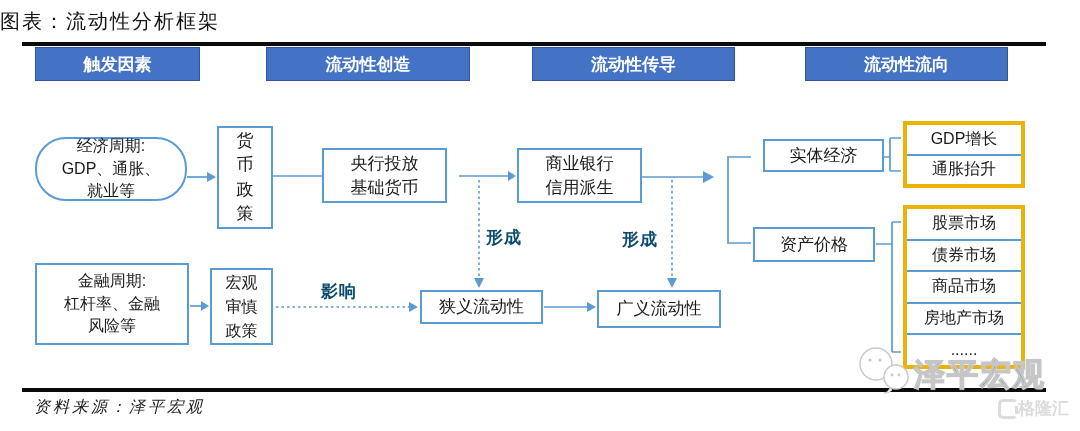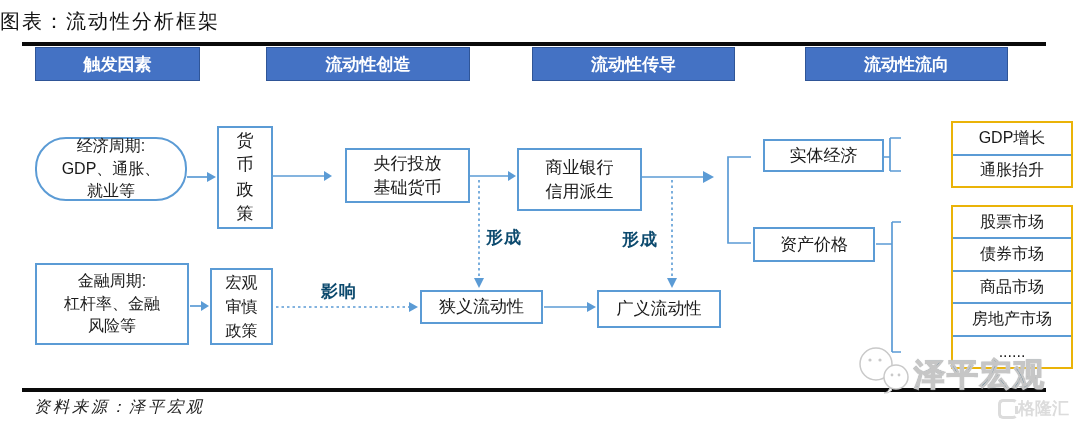--- a/index.html
+++ b/index.html
@@ -17,28 +17,28 @@
   .stage2{left:266px;width:204px;}
   .stage3{left:532px;width:203px;}
   .stage4{left:805px;width:203px;}
   .node{position:absolute;background:#fff;border:2px solid #5B9BD5;box-sizing:border-box;
         display:flex;align-items:center;justify-content:center;text-align:center;
         color:#1a1a1a;white-space:pre-line;line-height:1.4;}
   .n-econ{left:35px;top:137px;width:152px;height:64px;font-size:16px;border-radius:31px;}
   .n-mon{left:217px;top:126px;width:56px;height:103px;font-size:17px;line-height:1.42;}
   .n-fin{left:35px;top:263px;width:154px;height:82px;font-size:16px;}
   .n-macro{left:210px;top:268px;width:63px;height:77px;font-size:16px;line-height:1.5;}
-  .n-cb{left:345px;top:148px;width:125px;height:55px;font-size:17px;}
-  .n-comb{left:517px;top:148px;width:125px;height:63px;font-size:17px;}
+  .n-cb{left:322px;top:148px;width:125px;height:55px;font-size:17px;}
+  .n-comb{left:517px;top:148px;width:125px;height:55px;font-size:17px;}
   .n-narrow{left:420px;top:290px;width:123px;height:34px;font-size:17px;}
   .n-broad{left:597px;top:290px;width:124px;height:38px;font-size:17px;}
   .n-real{left:753px;top:139px;width:121px;height:33px;font-size:17px;margin-left:10px;}
   .n-asset{left:753px;top:227px;width:122px;height:35px;font-size:17px;}
-  .stack{position:absolute;left:903px;width:122px;background:#fff;border:2px solid #eab308;
-         box-sizing:border-box;display:flex;flex-direction:column;margin-left:48px;}
+  .stack{position:absolute;left:903px;width:122px;background:#fff;border:4px solid #eab308;
+         box-sizing:border-box;display:flex;flex-direction:column;}
   .stack-real{top:121px;height:67px;}
   .stack-markets{top:205px;height:164px;}
   .stack .row{flex:1;display:flex;align-items:center;justify-content:center;
               font-size:16px;color:#1a1a1a;border-top:2px solid #5B9BD5;}
   .stack .row:first-child{border-top:none;}
   .edge-label{position:absolute;color:#0c4a6e;font-weight:bold;font-size:17px;letter-spacing:1px;}
   .lbl-influence{left:321px;top:280px;}
   .lbl-form-a{left:486px;top:226px;}
   .lbl-form-b{left:622px;top:228px;}
   .wires{position:absolute;left:0;top:0;pointer-events:none;}

